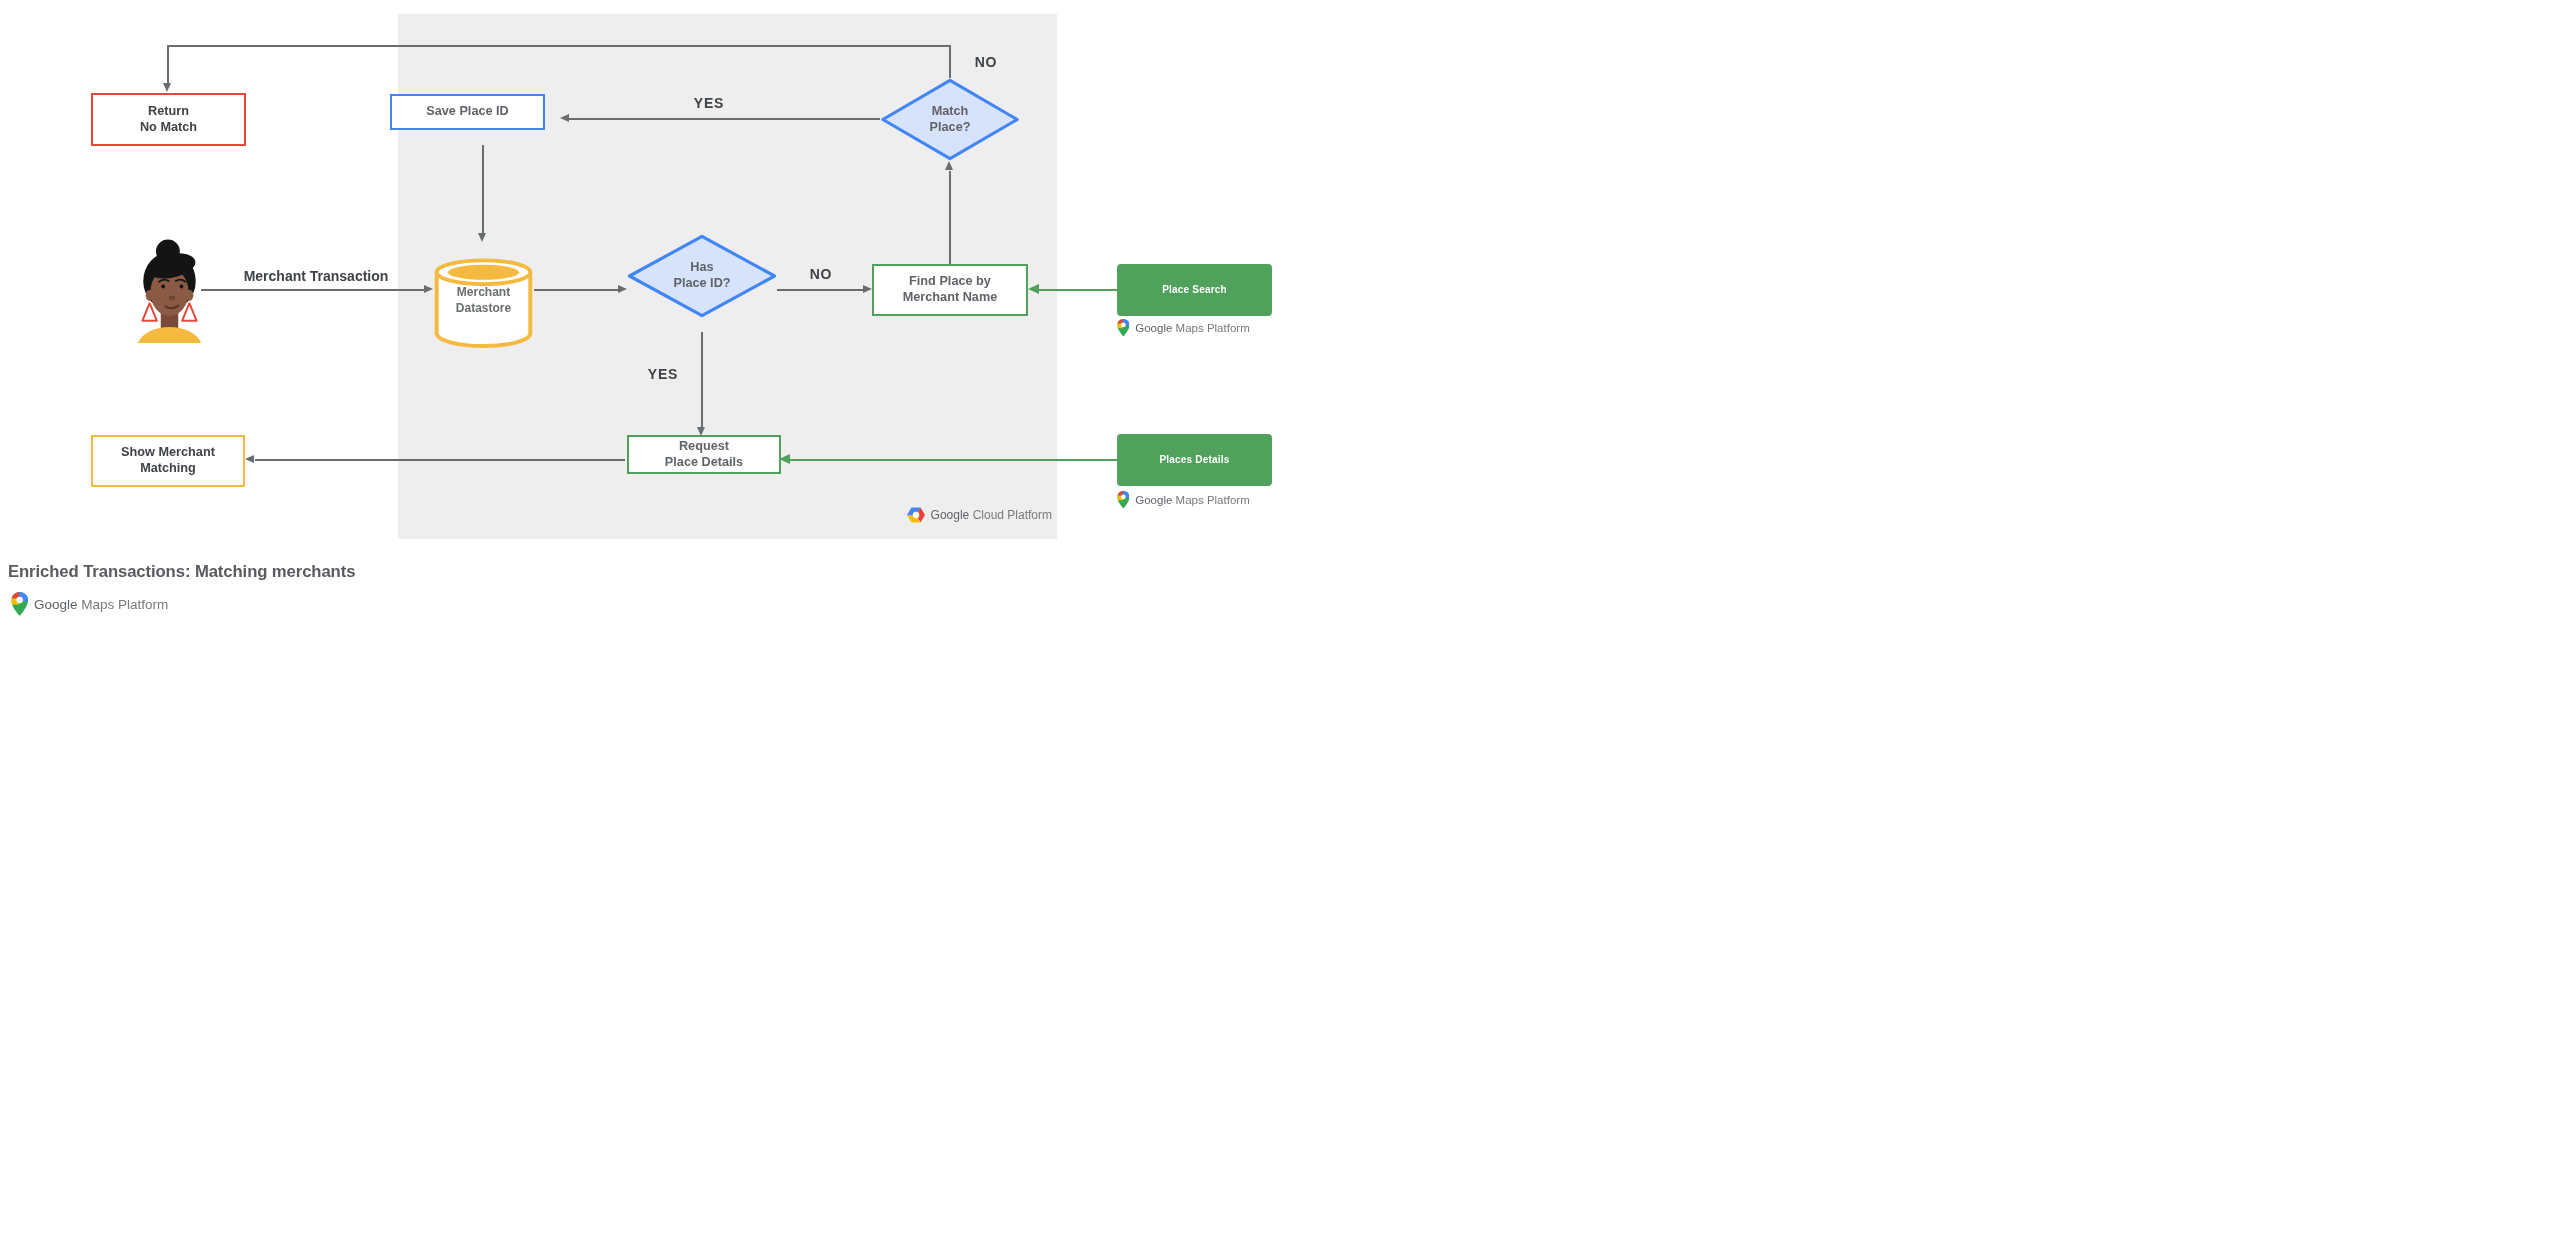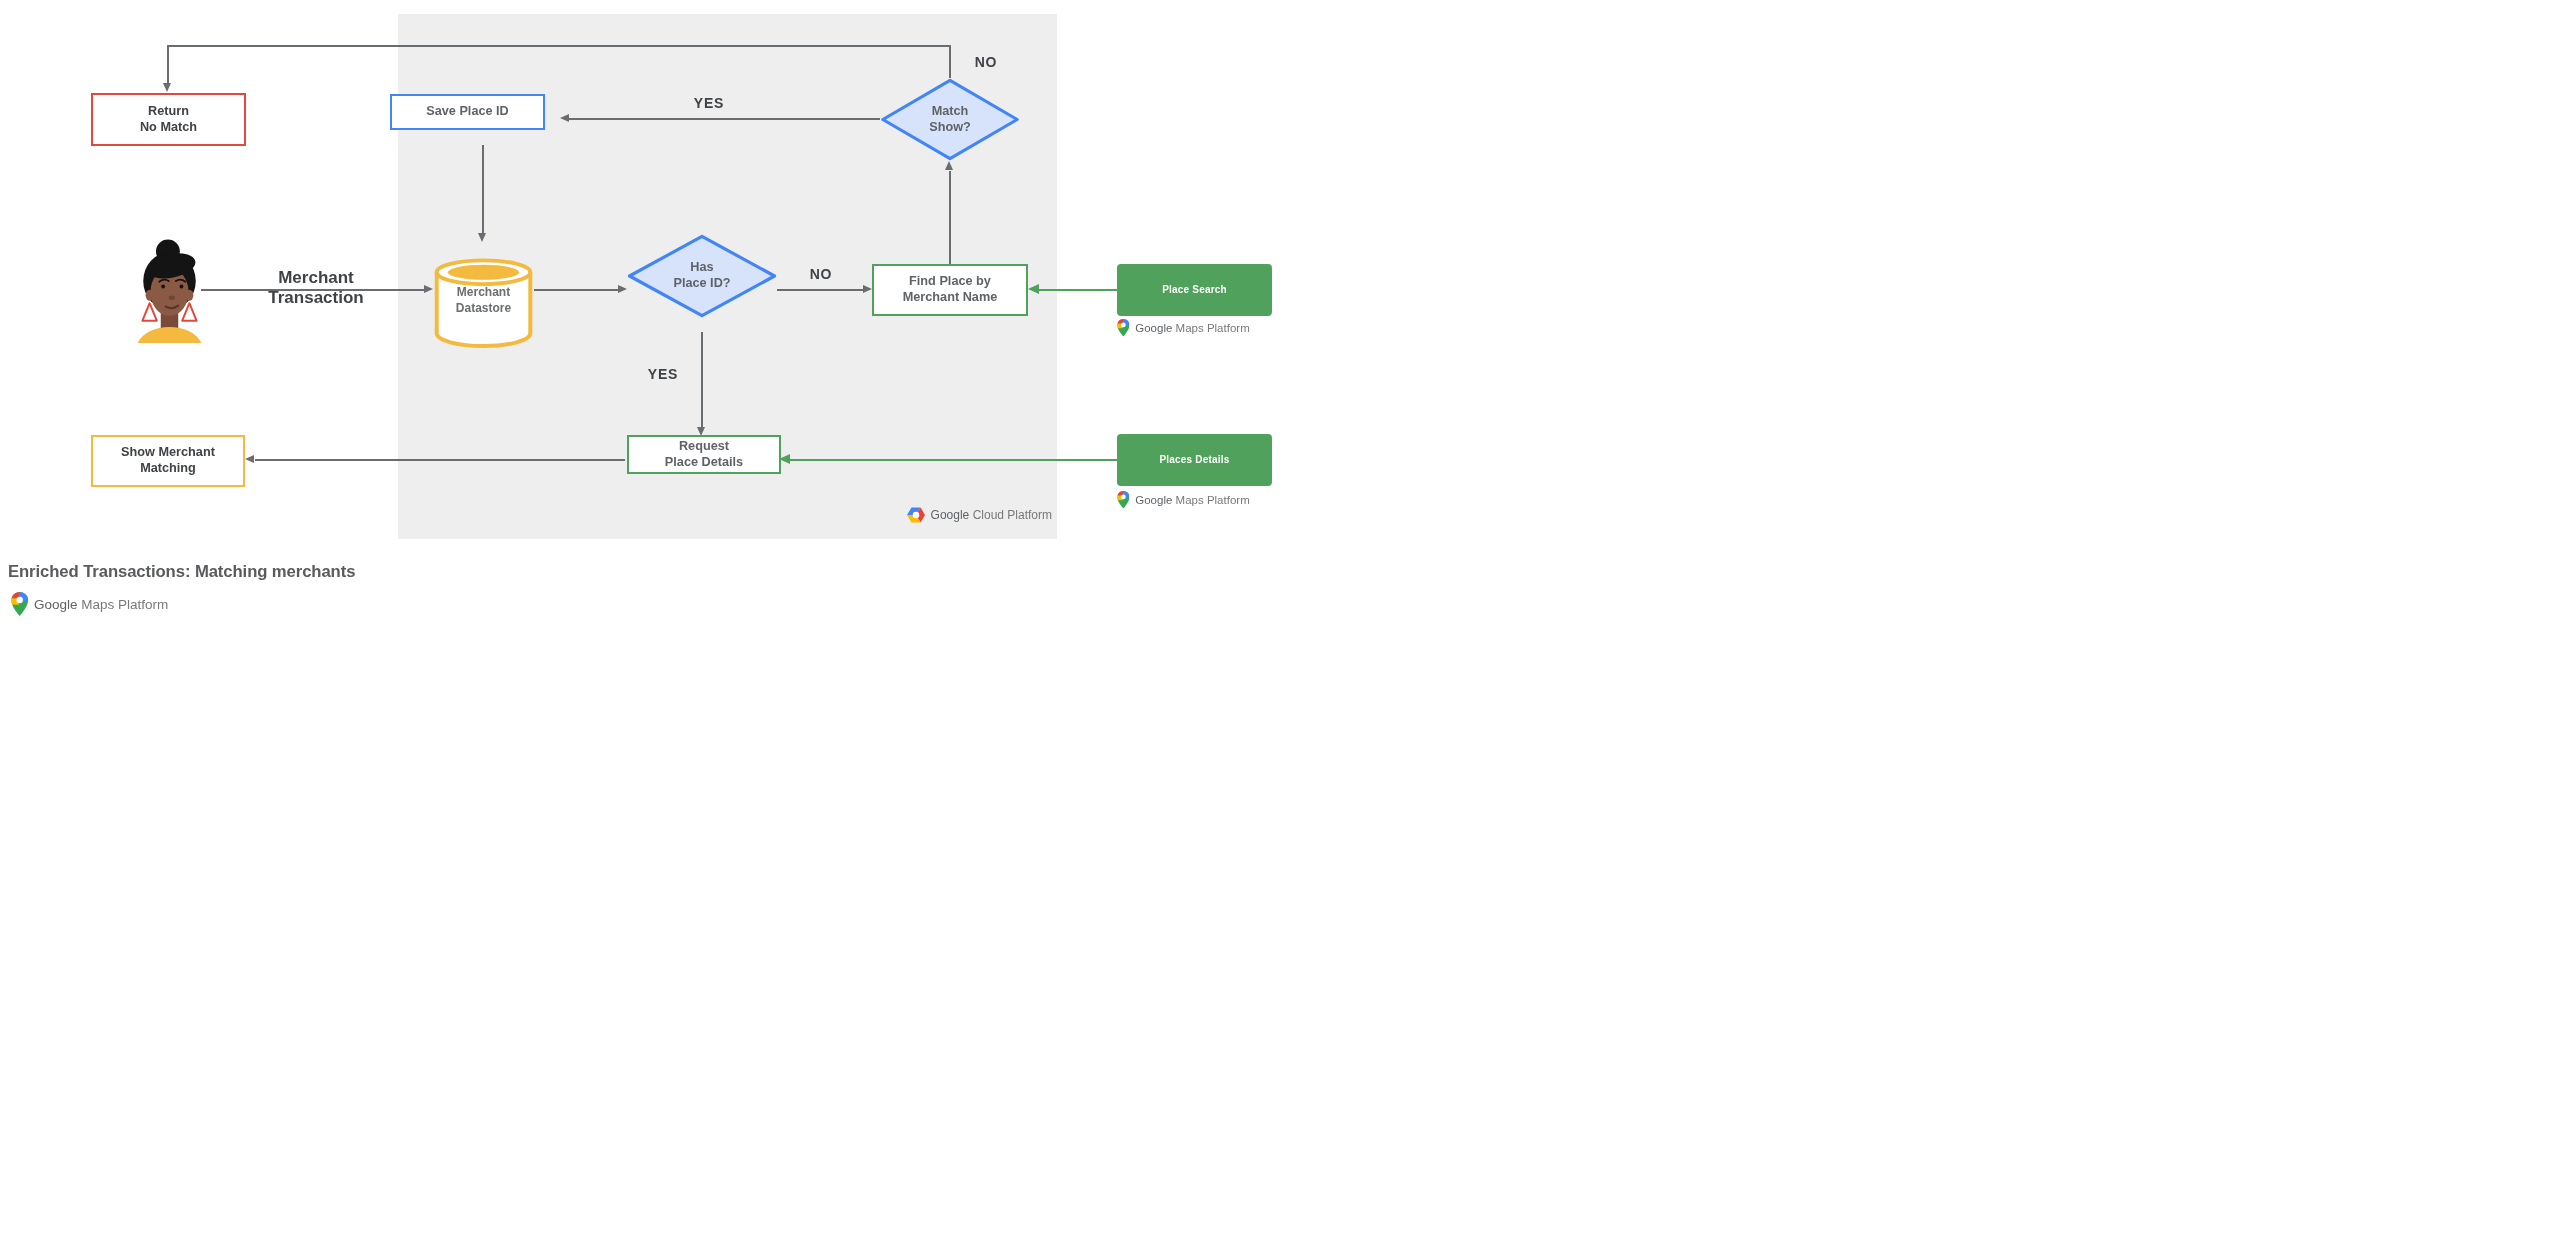--- a/index.html
+++ b/index.html
@@ -18,21 +18,21 @@
   .hline{position:absolute;height:1.6px;background:var(--arrow);}
   .vline{position:absolute;width:1.6px;background:var(--arrow);}
   .ghline{position:absolute;height:2.4px;background:var(--green);}
   .arr{position:absolute;width:0;height:0;border-style:solid;border-color:transparent;}
   .arr-right{border-width:4.8px 0 4.8px 9.5px;border-left-color:var(--arrow);}
   .arr-left{border-width:4.8px 9.5px 4.8px 0;border-right-color:var(--arrow);}
   .arr-down{border-width:9.5px 4.8px 0 4.8px;border-top-color:var(--arrow);}
   .arr-up{border-width:0 4.8px 9.5px 4.8px;border-bottom-color:var(--arrow);}
   .garr-left{border-width:5.6px 11px 5.6px 0;border-right-color:var(--green);}
   .edge-label{position:absolute;font-size:14px;font-weight:bold;color:var(--text_dark);letter-spacing:0.8px;text-align:center;}
-  .free-label{position:absolute;font-size:17px;font-weight:bold;color:var(--text_dark);text-align:center;}
+  .free-label{position:absolute;font-size:14px;font-weight:bold;color:var(--text_dark);text-align:center;}
   .logo-row{position:absolute;display:flex;align-items:center;gap:5.6px;}
   .logo-text{font-size:11.5px;color:var(--logo_gray);white-space:nowrap;}
   .logo-text .g{color:var(--text_gray);}
   .logo-row.big .logo-text{font-size:13.5px;}
   .title{position:absolute;font-size:16.7px;font-weight:bold;color:#595B5E;letter-spacing:-0.1px;}
 </style>
 </head>
 <body>
 
 <div id="canvas">
@@ -85,21 +85,21 @@
 
   <div class="node box" style="left:390px;top:94px;width:155px;height:36px;border-color:var(--blue);">
     <span class="nlabel">Save Place ID</span>
   </div>
 
   <div class="node diamond" style="left:880px;top:78px;width:140px;height:83px;">
     <svg class="dshape" width="140" height="83" viewBox="0 0 176 105">
       <polygon points="88,3 173,52.5 88,102 3,52.5" style="fill:var(--blue_fill);stroke:var(--blue);stroke-width:4;stroke-linejoin:round;"></polygon>
     </svg>
     <span class="nlabel">Match
-Show?</span>
+Place?</span>
   </div>
 
   <div class="node" style="left:433px;top:258px;width:101px;height:92px;">
     <svg width="101" height="92" viewBox="0 0 127 116" style="position:absolute;left:0;top:0;">
       <path d="M4.5,18 L4.5,95 A59,16 0 0 0 122.5,95 L122.5,18" style="fill:#fff;stroke:var(--yellow);stroke-width:5;"></path>
       <ellipse cx="63.5" cy="18" rx="59" ry="15" style="fill:#fff;stroke:var(--yellow);stroke-width:5;"></ellipse>
       <ellipse cx="63.5" cy="18" rx="45" ry="9.5" style="fill:var(--yellow);"></ellipse>
     </svg>
     <span class="cyl-label">Merchant
 Datastore</span>

